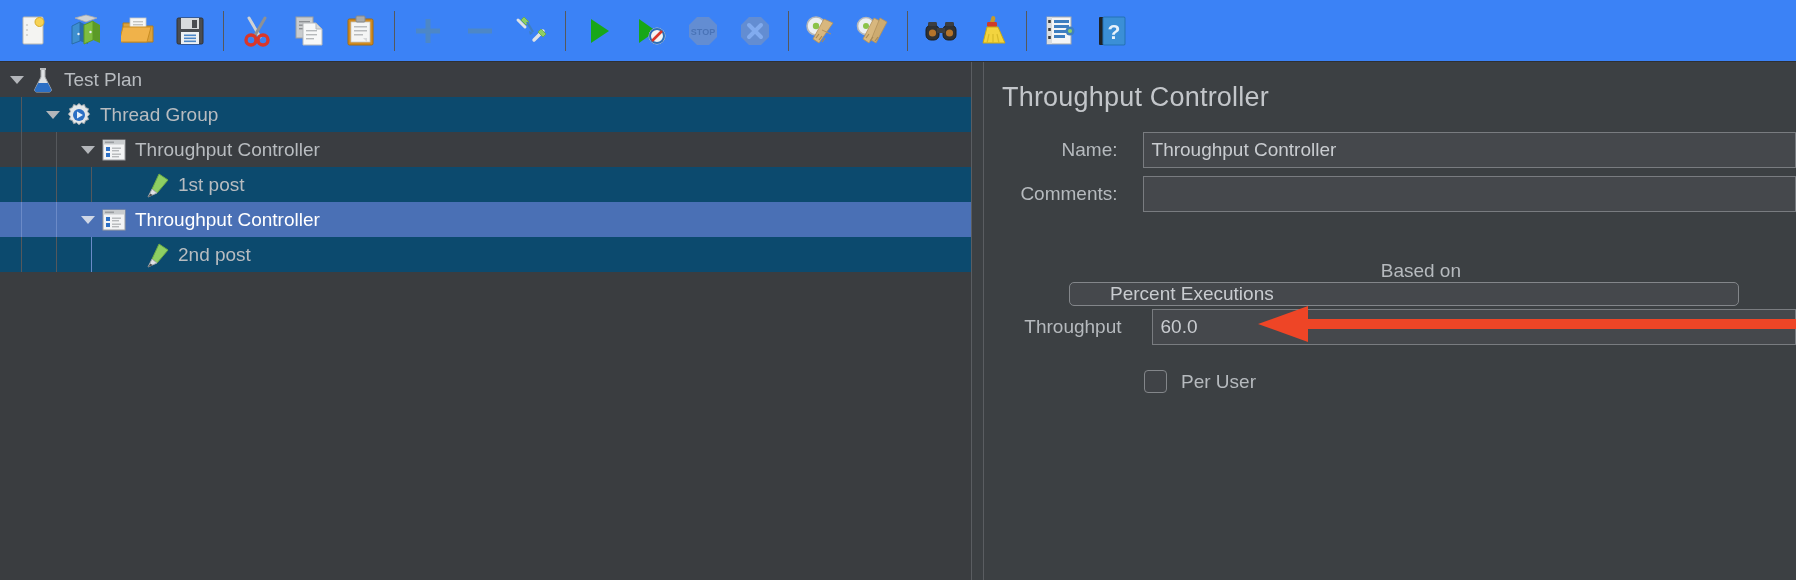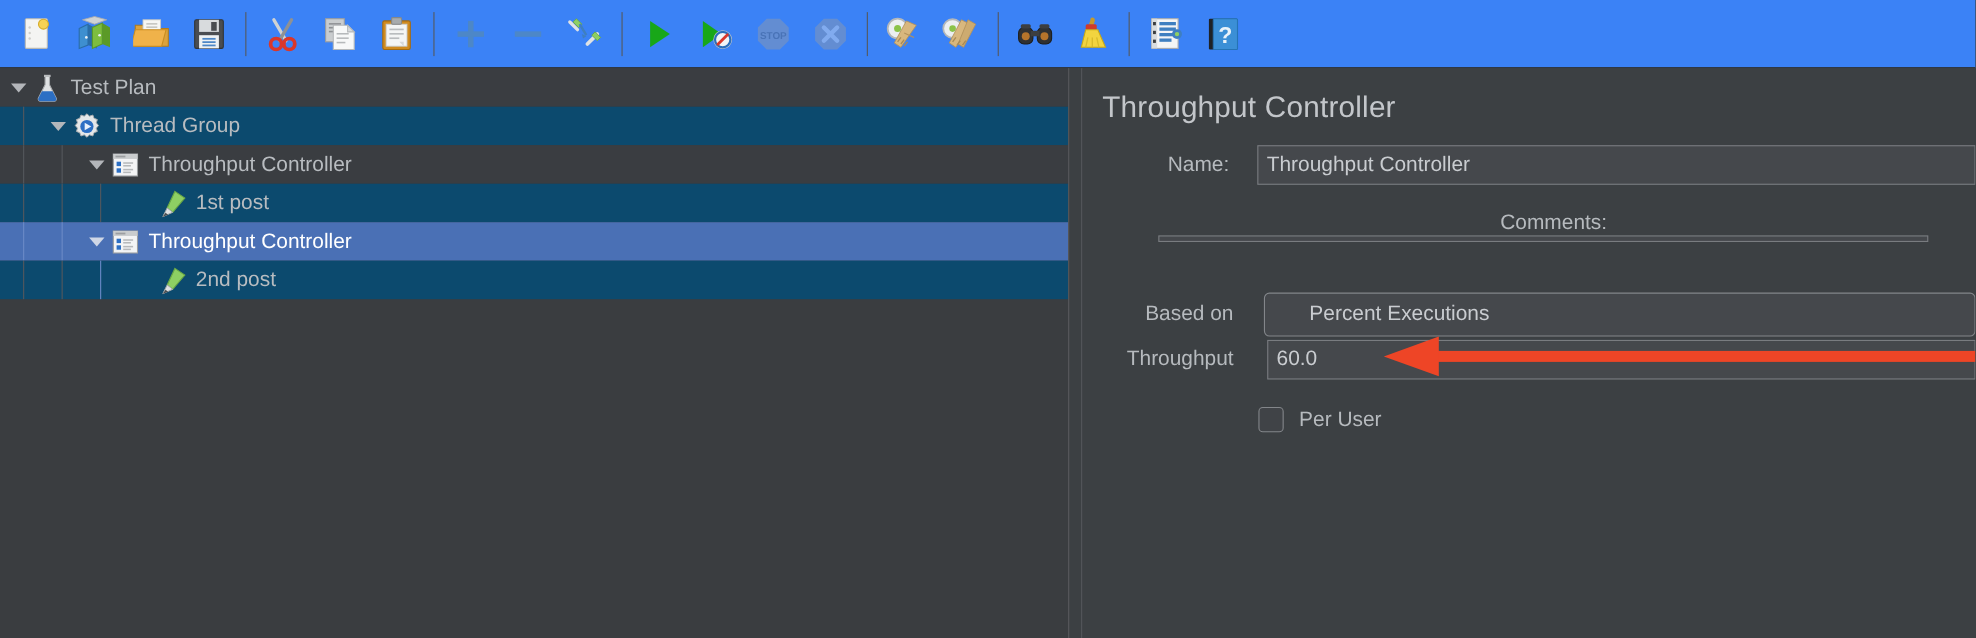--- a/index.html
+++ b/index.html
@@ -511,26 +511,26 @@
 
     <div id="right-panel">
 
       <div id="panel-title">Throughput Controller</div>
 
       <div class="form-row" style="top:74px;">
         <div class="form-label" style="width:124px;margin-left:18px;">Name:</div>
         <div class="text-field" style="margin-left:25px;width:700px;">Throughput Controller</div>
       </div>
 
-      <div class="form-row" style="top:130px;flex-direction:column;">
+      <div class="form-row" style="top:118px;">
         <div class="form-label" style="width:124px;margin-left:18px;">Comments:</div>
         <div class="text-field" style="margin-left:25px;width:700px;"></div>
       </div>
 
-      <div class="form-row" style="top:204px;height:40px;">
+      <div class="form-row" style="top:198px;height:40px;flex-direction:column;">
         <div class="form-label" style="width:124px;margin-left:18px;">Based on</div>
         <div class="combo-field" style="margin-left:28px;width:670px;padding-left:40px;">Percent Executions</div>
       </div>
 
       <div class="form-row" style="top:251px;">
         <div class="form-label" style="width:124px;margin-left:18px;">Throughput</div>
         <div class="text-field" style="margin-left:30px;width:668px;">60.0</div>
       </div>
 
       <div class="checkbox-row" style="left:160px;top:308px;">

